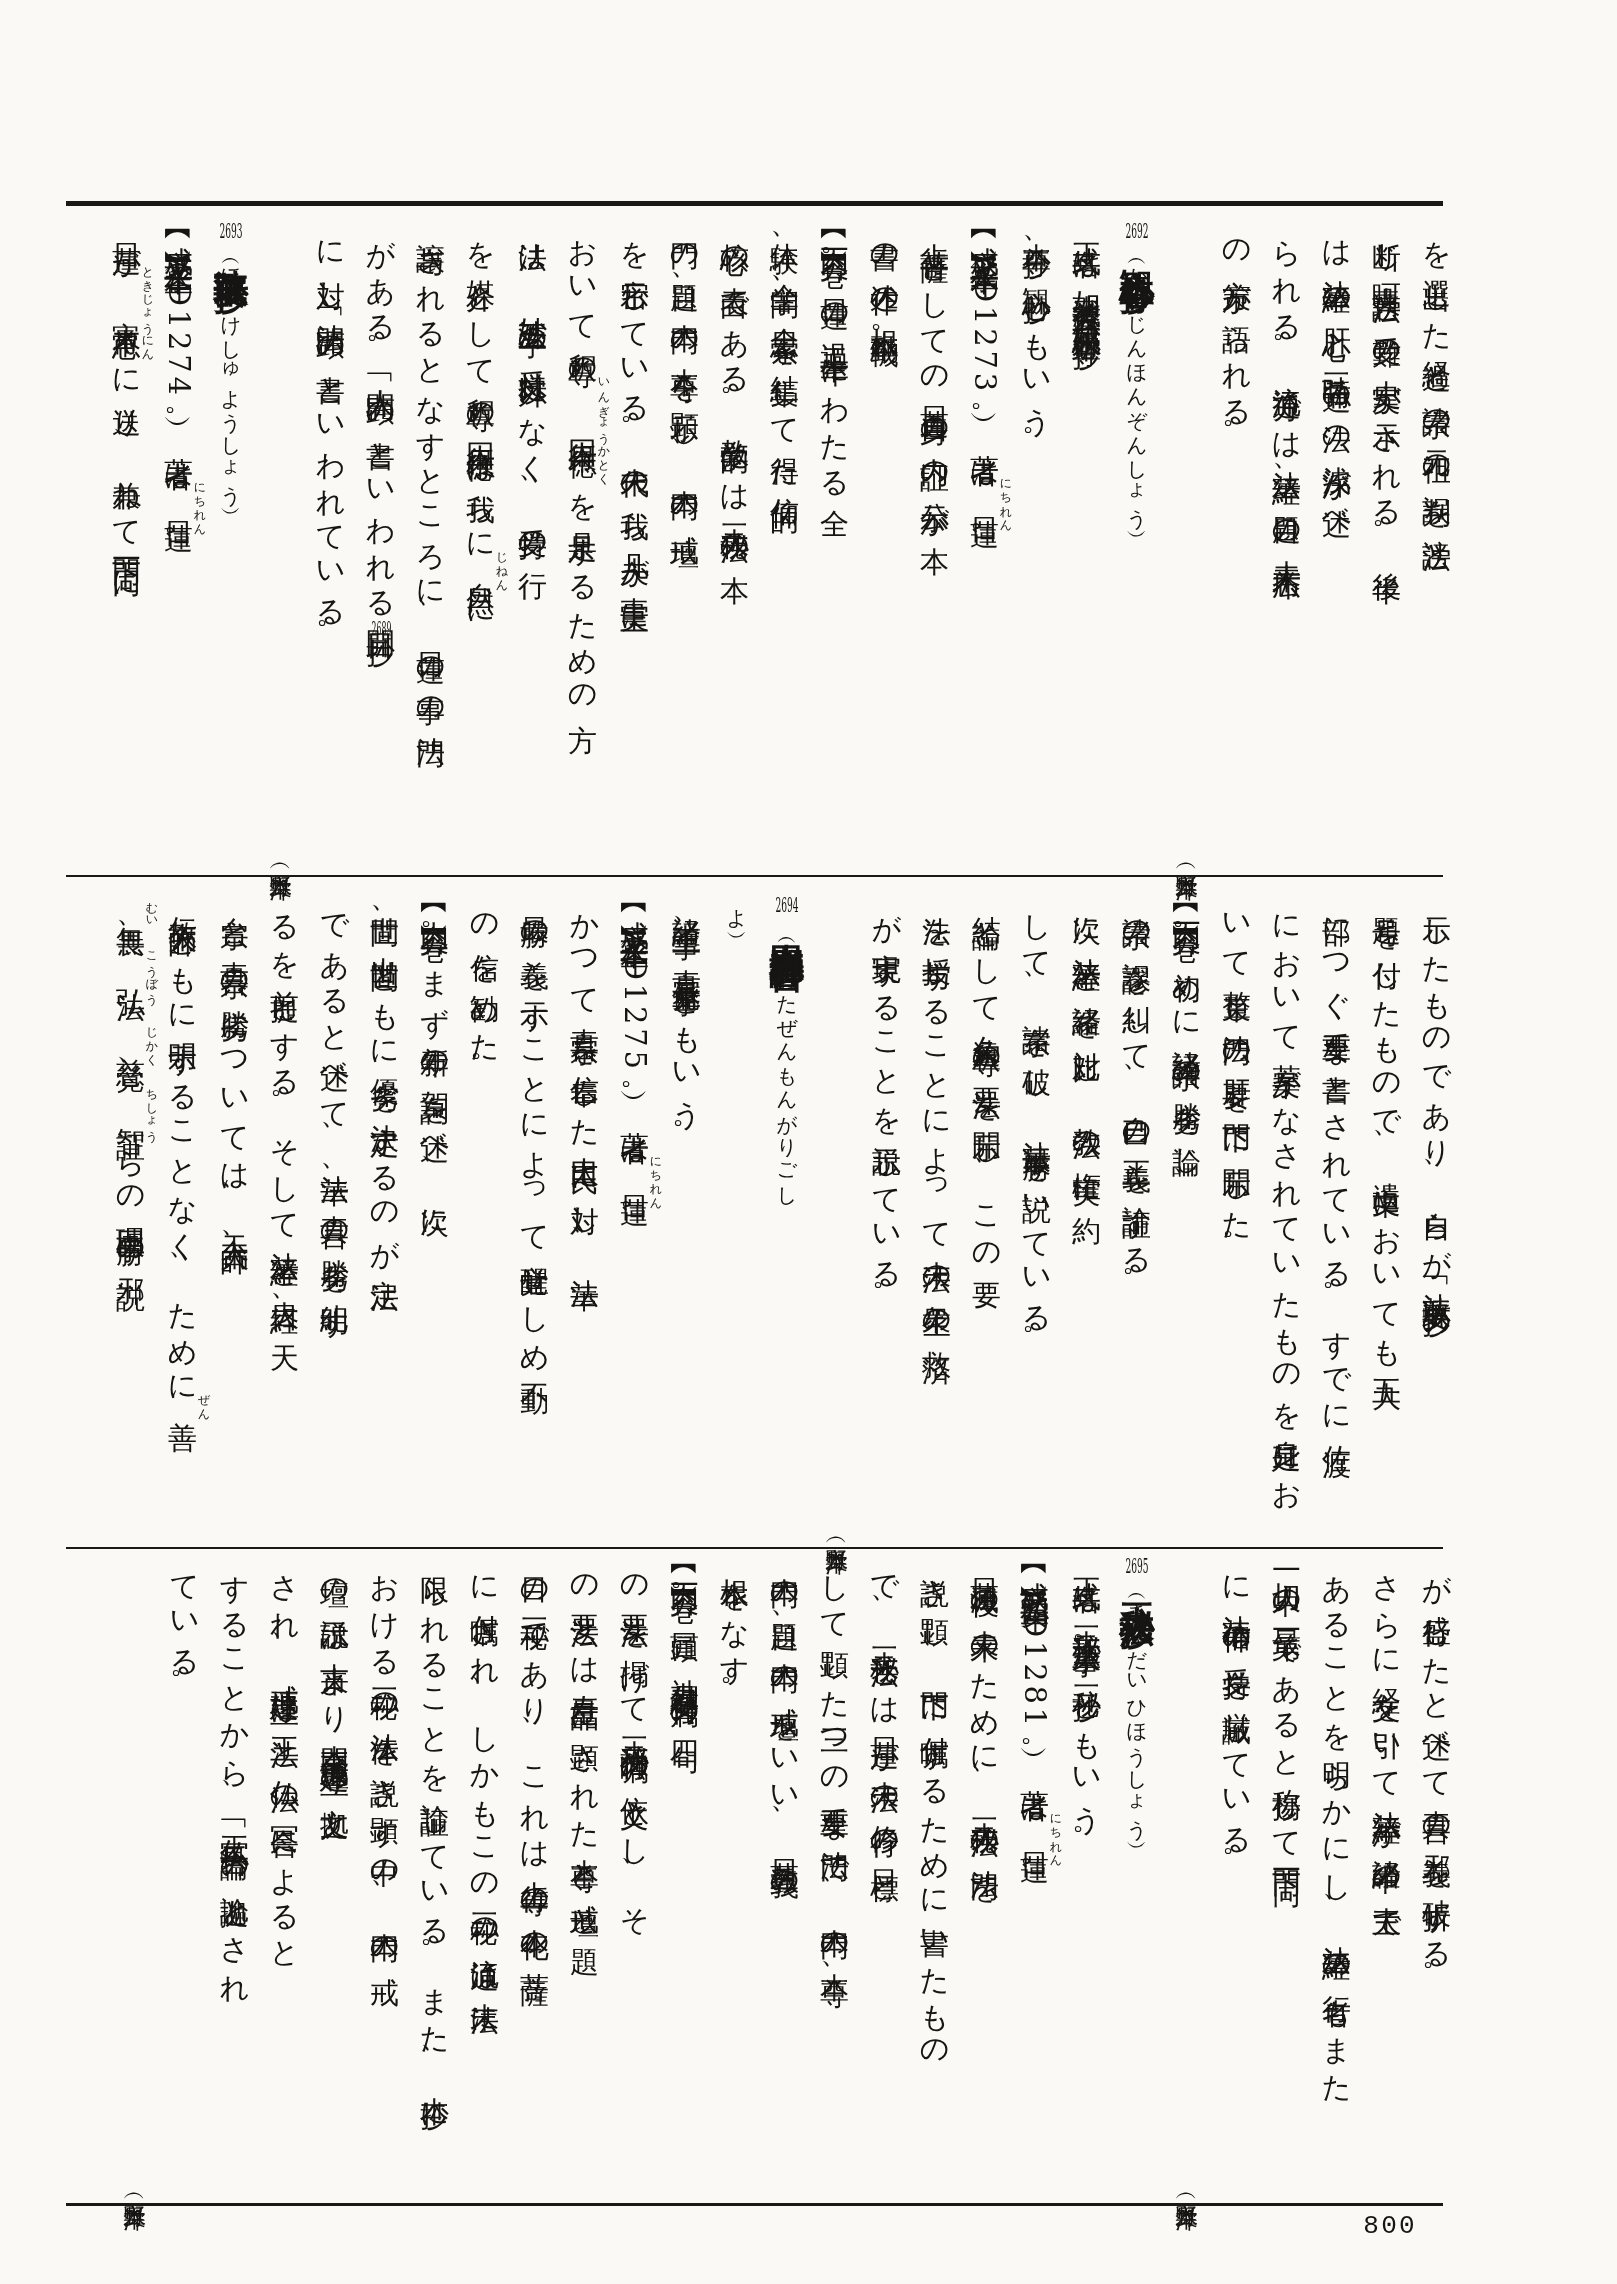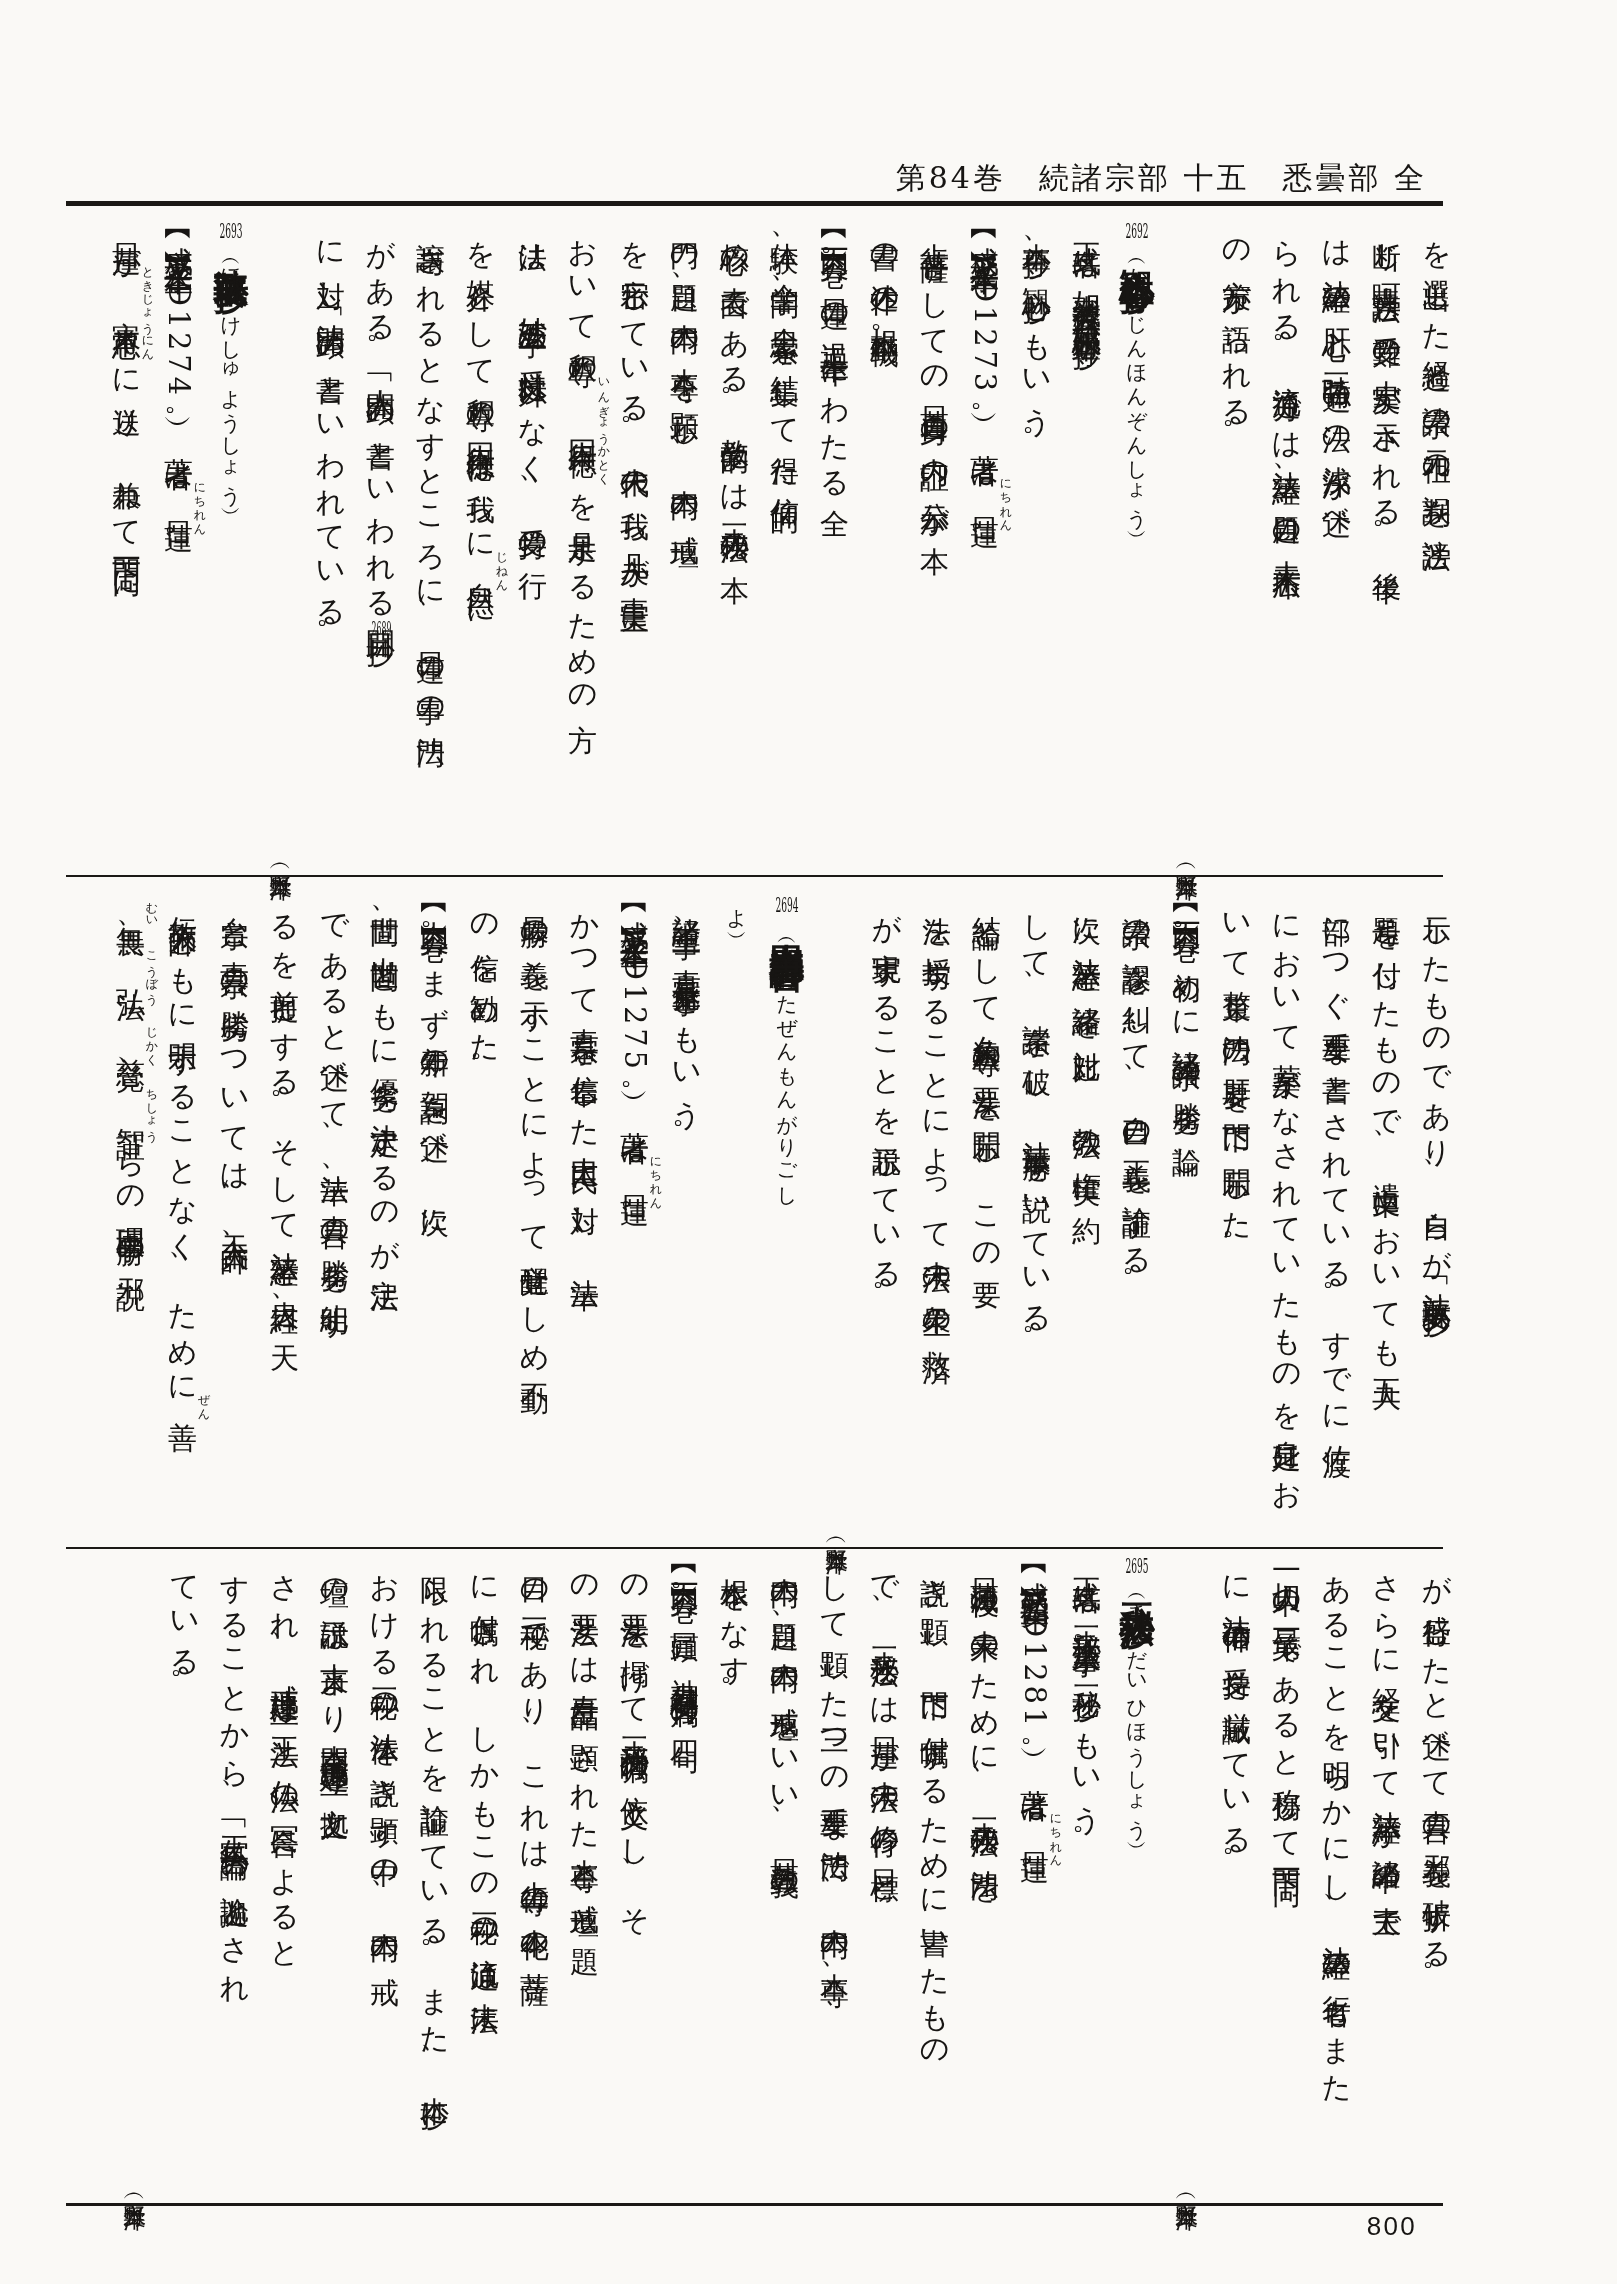--- a/index.html
+++ b/index.html
@@ -36,28 +36,27 @@
     text-combine-upright:all;font-size:21px;letter-spacing:0;
     font-family:"DejaVu Serif","Liberation Serif",serif;
   }
   .etitle{font-weight:bold;font-size:35px;letter-spacing:2.3px}
   .ekana{font-size:20.4px;letter-spacing:0.8px}
   .refnum{text-combine-upright:all;font-size:18px;letter-spacing:0}
   ruby{ruby-align:center}
   rt{font-size:12px;letter-spacing:0;font-family:"DejaVu Sans","Liberation Sans",sans-serif}
   .page-num{
     position:absolute;top:2211px;right:200px;
-    font-size:26px;letter-spacing:2.3px;font-family:Liberation Sans, sans-serif;
+    font-size:26px;letter-spacing:2.3px;font-family:Liberation Mono, monospace;
   }
 </style>
 </head>
 <body>
 
 <div class="page">
-  <div class="header">第84巻　続諸宗部 十五　悉曇部 全</div>
 
   <div class="rule" id="rule-top"></div>
 
   <section class="band" id="band-0">
       <div class="col">を選出した経過と諸宗の元祖の誤判を謗法と</div>
       <div class="col">断じ呵責謗法と受難の史実が示される。後半</div>
       <div class="col">は法華経の肝心と三時弘通の法の浅深が述べ</div>
       <div class="col">られる。流通分では法華経、題目の未来広布</div>
       <div class="col">の方策が語られる。</div>
       <div class="col attr">（奥野本洋）</div>

